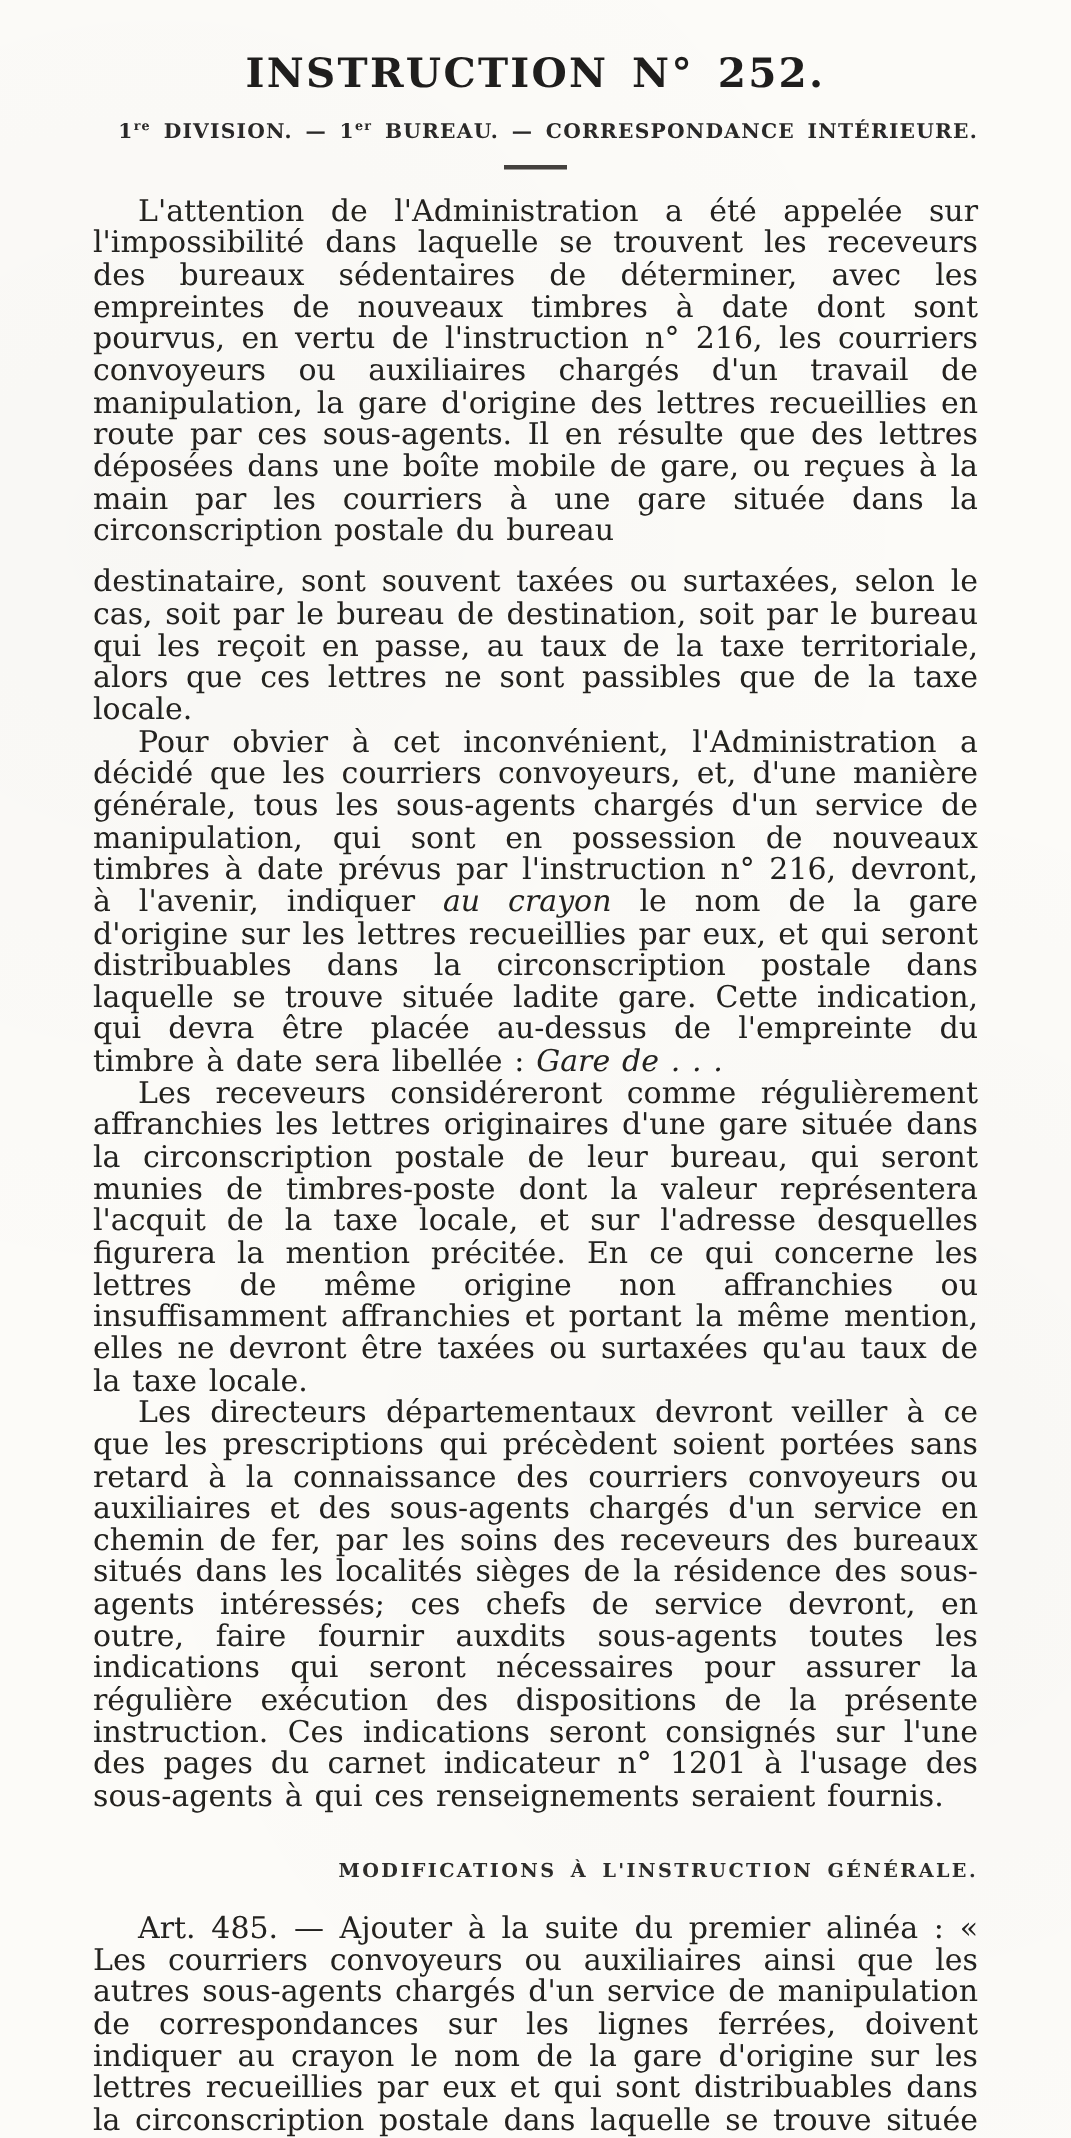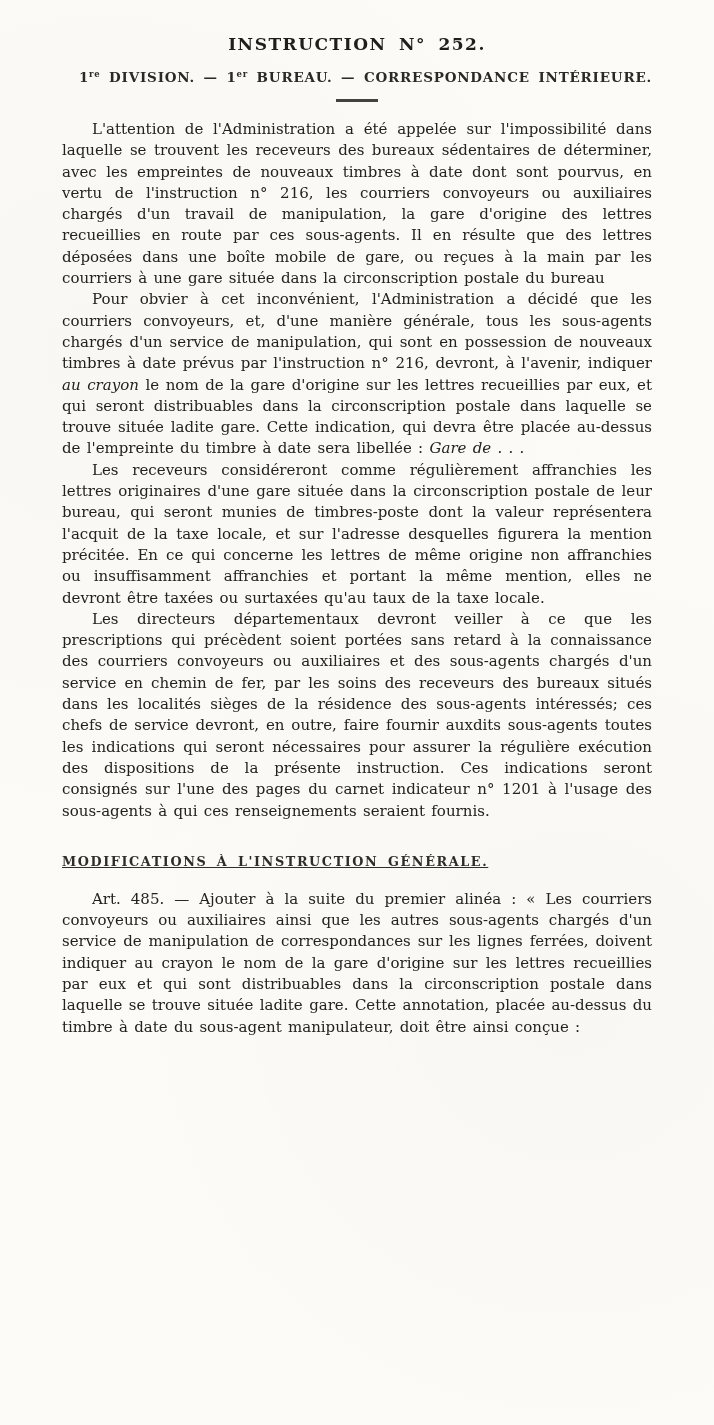--- a/index.html
+++ b/index.html
@@ -17,21 +17,21 @@
       radial-gradient(circle at 15% 25%, rgba(0,0,0,0.015), transparent 45%),
       radial-gradient(circle at 80% 70%, rgba(0,0,0,0.015), transparent 45%),
       #fcfbf8;
     color: #262524;
     font-family: "DejaVu Serif", "Liberation Serif", serif;
     overflow: hidden;
   }
   .doc-title {
     margin: 6px 0 0 0;
     text-align: center;
-    font-size: 17px;
+    font-size: 27px;
     font-weight: bold;
     letter-spacing: 1.5px;
     word-spacing: 5px;
     color: #1f1e1d;
   }
   .subheader {
     margin-top: 15px;
     text-align: right;
     font-size: 13.5px;
     font-weight: bold;
@@ -53,53 +53,53 @@
     letter-spacing: 1.1px;
     word-spacing: 3.5px;
     line-height: 24px;
     color: #2e2d2b;
     padding-left: 26px;
     text-indent: -26px;
   }
   .body-block { margin-top: 17px; }
   p.para {
     margin: 0;
-    font-size: 15px;
+    font-size: 20px;
     line-height: 21.3px;
     text-align: justify;
     word-spacing: 1.5px;
     color: #23221f;
   }
   p.para.indent { text-indent: 30px; }
   .section-heading {
     margin: 32px 0 20px 0;
-    text-align: left;
+    text-align: right;
     font-size: 12.8px;
     font-weight: bold;
     letter-spacing: 1.6px;
     word-spacing: 3.5px;
     color: #2e2d2b;
-    text-decoration: underline;
   }
   sup { line-height: 0; }
 </style>
 </head>
 <body>
 
 <div class="page">
 
   <h1 class="doc-title">INSTRUCTION N° 252.</h1>
 
   <div class="subheader"><span>1</span><sup>re</sup><span> DIVISION. — 1</span><sup>er</sup><span> BUREAU. — CORRESPONDANCE INTÉRIEURE.</span></div>
 
   <div class="divider"></div>
 
 
   <div class="body-block">
       <p class="para indent"><span>L'attention de l'Administration a été appelée sur l'impossibilité dans laquelle se trouvent les receveurs des bureaux sédentaires de déterminer, avec les empreintes de nouveaux timbres à date dont sont pourvus, en vertu de l'instruction n° 216, les courriers convoyeurs ou auxiliaires chargés d'un travail de manipulation, la gare d'origine des lettres recueillies en route par ces sous-agents. Il en résulte que des lettres déposées dans une boîte mobile de gare, ou reçues à la main par les courriers à une gare située dans la circonscription postale du bureau</span></p>
+      <p class="para" style="margin-top: 13px;"><span>destinataire, sont souvent taxées ou surtaxées, selon le cas, soit par le bureau de destination, soit par le bureau qui les reçoit en passe, au taux de la taxe territoriale, alors que ces lettres ne sont passibles que de la taxe locale.</span></p>
       <p class="para indent"><span>Pour obvier à cet inconvénient, l'Administration a décidé que les courriers convoyeurs, et, d'une manière générale, tous les sous-agents chargés d'un service de manipulation, qui sont en possession de nouveaux timbres à date prévus par l'instruction n° 216, devront, à l'avenir, indiquer </span><i>au crayon</i><span> le nom de la gare d'origine sur les lettres recueillies par eux, et qui seront distribuables dans la circonscription postale dans laquelle se trouve située ladite gare. Cette indication, qui devra être placée au-dessus de l'empreinte du timbre à date sera libellée : </span><i>Gare de . . .</i></p>
       <p class="para indent"><span>Les receveurs considéreront comme régulièrement affranchies les lettres originaires d'une gare située dans la circonscription postale de leur bureau, qui seront munies de timbres-poste dont la valeur représentera l'acquit de la taxe locale, et sur l'adresse desquelles figurera la mention précitée. En ce qui concerne les lettres de même origine non affranchies ou insuffisamment affranchies et portant la même mention, elles ne devront être taxées ou surtaxées qu'au taux de la taxe locale.</span></p>
       <p class="para indent"><span>Les directeurs départementaux devront veiller à ce que les prescriptions qui précèdent soient portées sans retard à la connaissance des courriers convoyeurs ou auxiliaires et des sous-agents chargés d'un service en chemin de fer, par les soins des receveurs des bureaux situés dans les localités sièges de la résidence des sous-agents intéressés; ces chefs de service devront, en outre, faire fournir auxdits sous-agents toutes les indications qui seront nécessaires pour assurer la régulière exécution des dispositions de la présente instruction. Ces indications seront consignés sur l'une des pages du carnet indicateur n° 1201 à l'usage des sous-agents à qui ces renseignements seraient fournis.</span></p>
     </div>
 
   <div class="section-heading">MODIFICATIONS À L'INSTRUCTION GÉNÉRALE.</div>
 
   <div class="body-block">
       <p class="para indent"><span>Art. 485. — Ajouter à la suite du premier alinéa : « Les courriers convoyeurs ou auxiliaires ainsi que les autres sous-agents chargés d'un service de manipulation de correspondances sur les lignes ferrées, doivent indiquer au crayon le nom de la gare d'origine sur les lettres recueillies par eux et qui sont distribuables dans la circonscription postale dans laquelle se trouve située ladite gare. Cette annotation, placée au-dessus du timbre à date du sous-agent manipulateur, doit être ainsi conçue : </span></p>
     </div>

